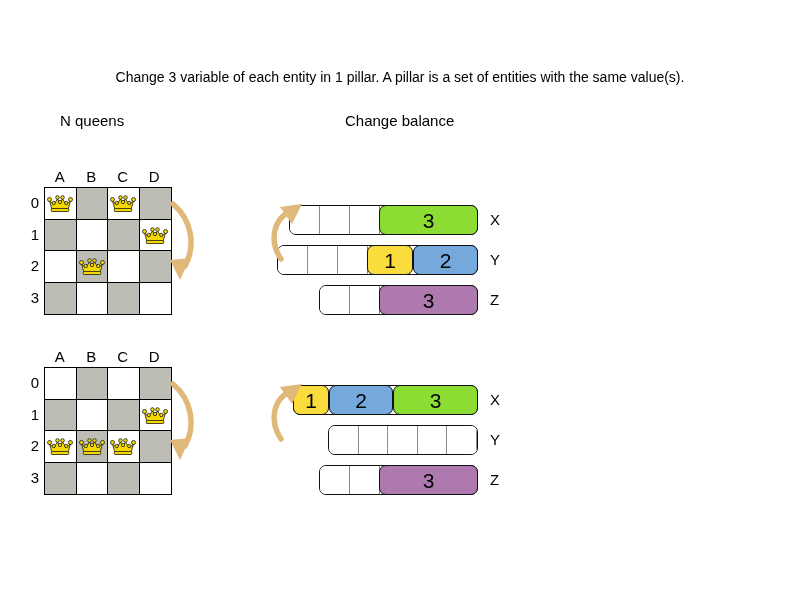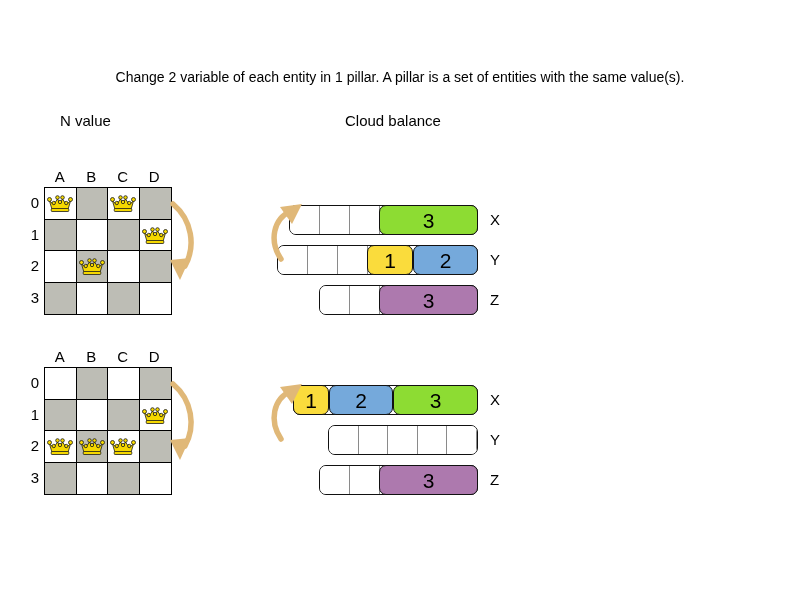--- a/index.html
+++ b/index.html
@@ -84,24 +84,24 @@
   }
   .cloud-label{
     position:absolute;font-size:15px;line-height:30px;top:0;
   }
 </style>
 </head>
 <body>
 
 <div class="stage">
 
-  <div id="subtitle">Change 2 variable of each entity in 1 pillar. A pillar is a set of entities with the same value(s).</div>
-
-  <div class="section-caption" id="caption-queens">N value</div>
-  <div class="section-caption" id="caption-cloud">Cloud balance</div>
+  <div id="subtitle">Change 3 variable of each entity in 1 pillar. A pillar is a set of entities with the same value(s).</div>
+
+  <div class="section-caption" id="caption-queens">N queens</div>
+  <div class="section-caption" id="caption-cloud">Change balance</div>
 
   <div id="boards-host">
       <div class="board-block" style="left: 30px; top: 170px; width: 160px; height: 150px;">
         <div class="col-label" style="left: 14px;">A</div>
         <div class="col-label" style="left: 45.5px;">B</div>
         <div class="col-label" style="left: 77px;">C</div>
         <div class="col-label" style="left: 108.5px;">D</div>
         <div class="row-label" style="top: 17px;">0</div>
         <div class="row-label" style="top: 48.5px;">1</div>
         <div class="row-label" style="top: 80px;">2</div>

